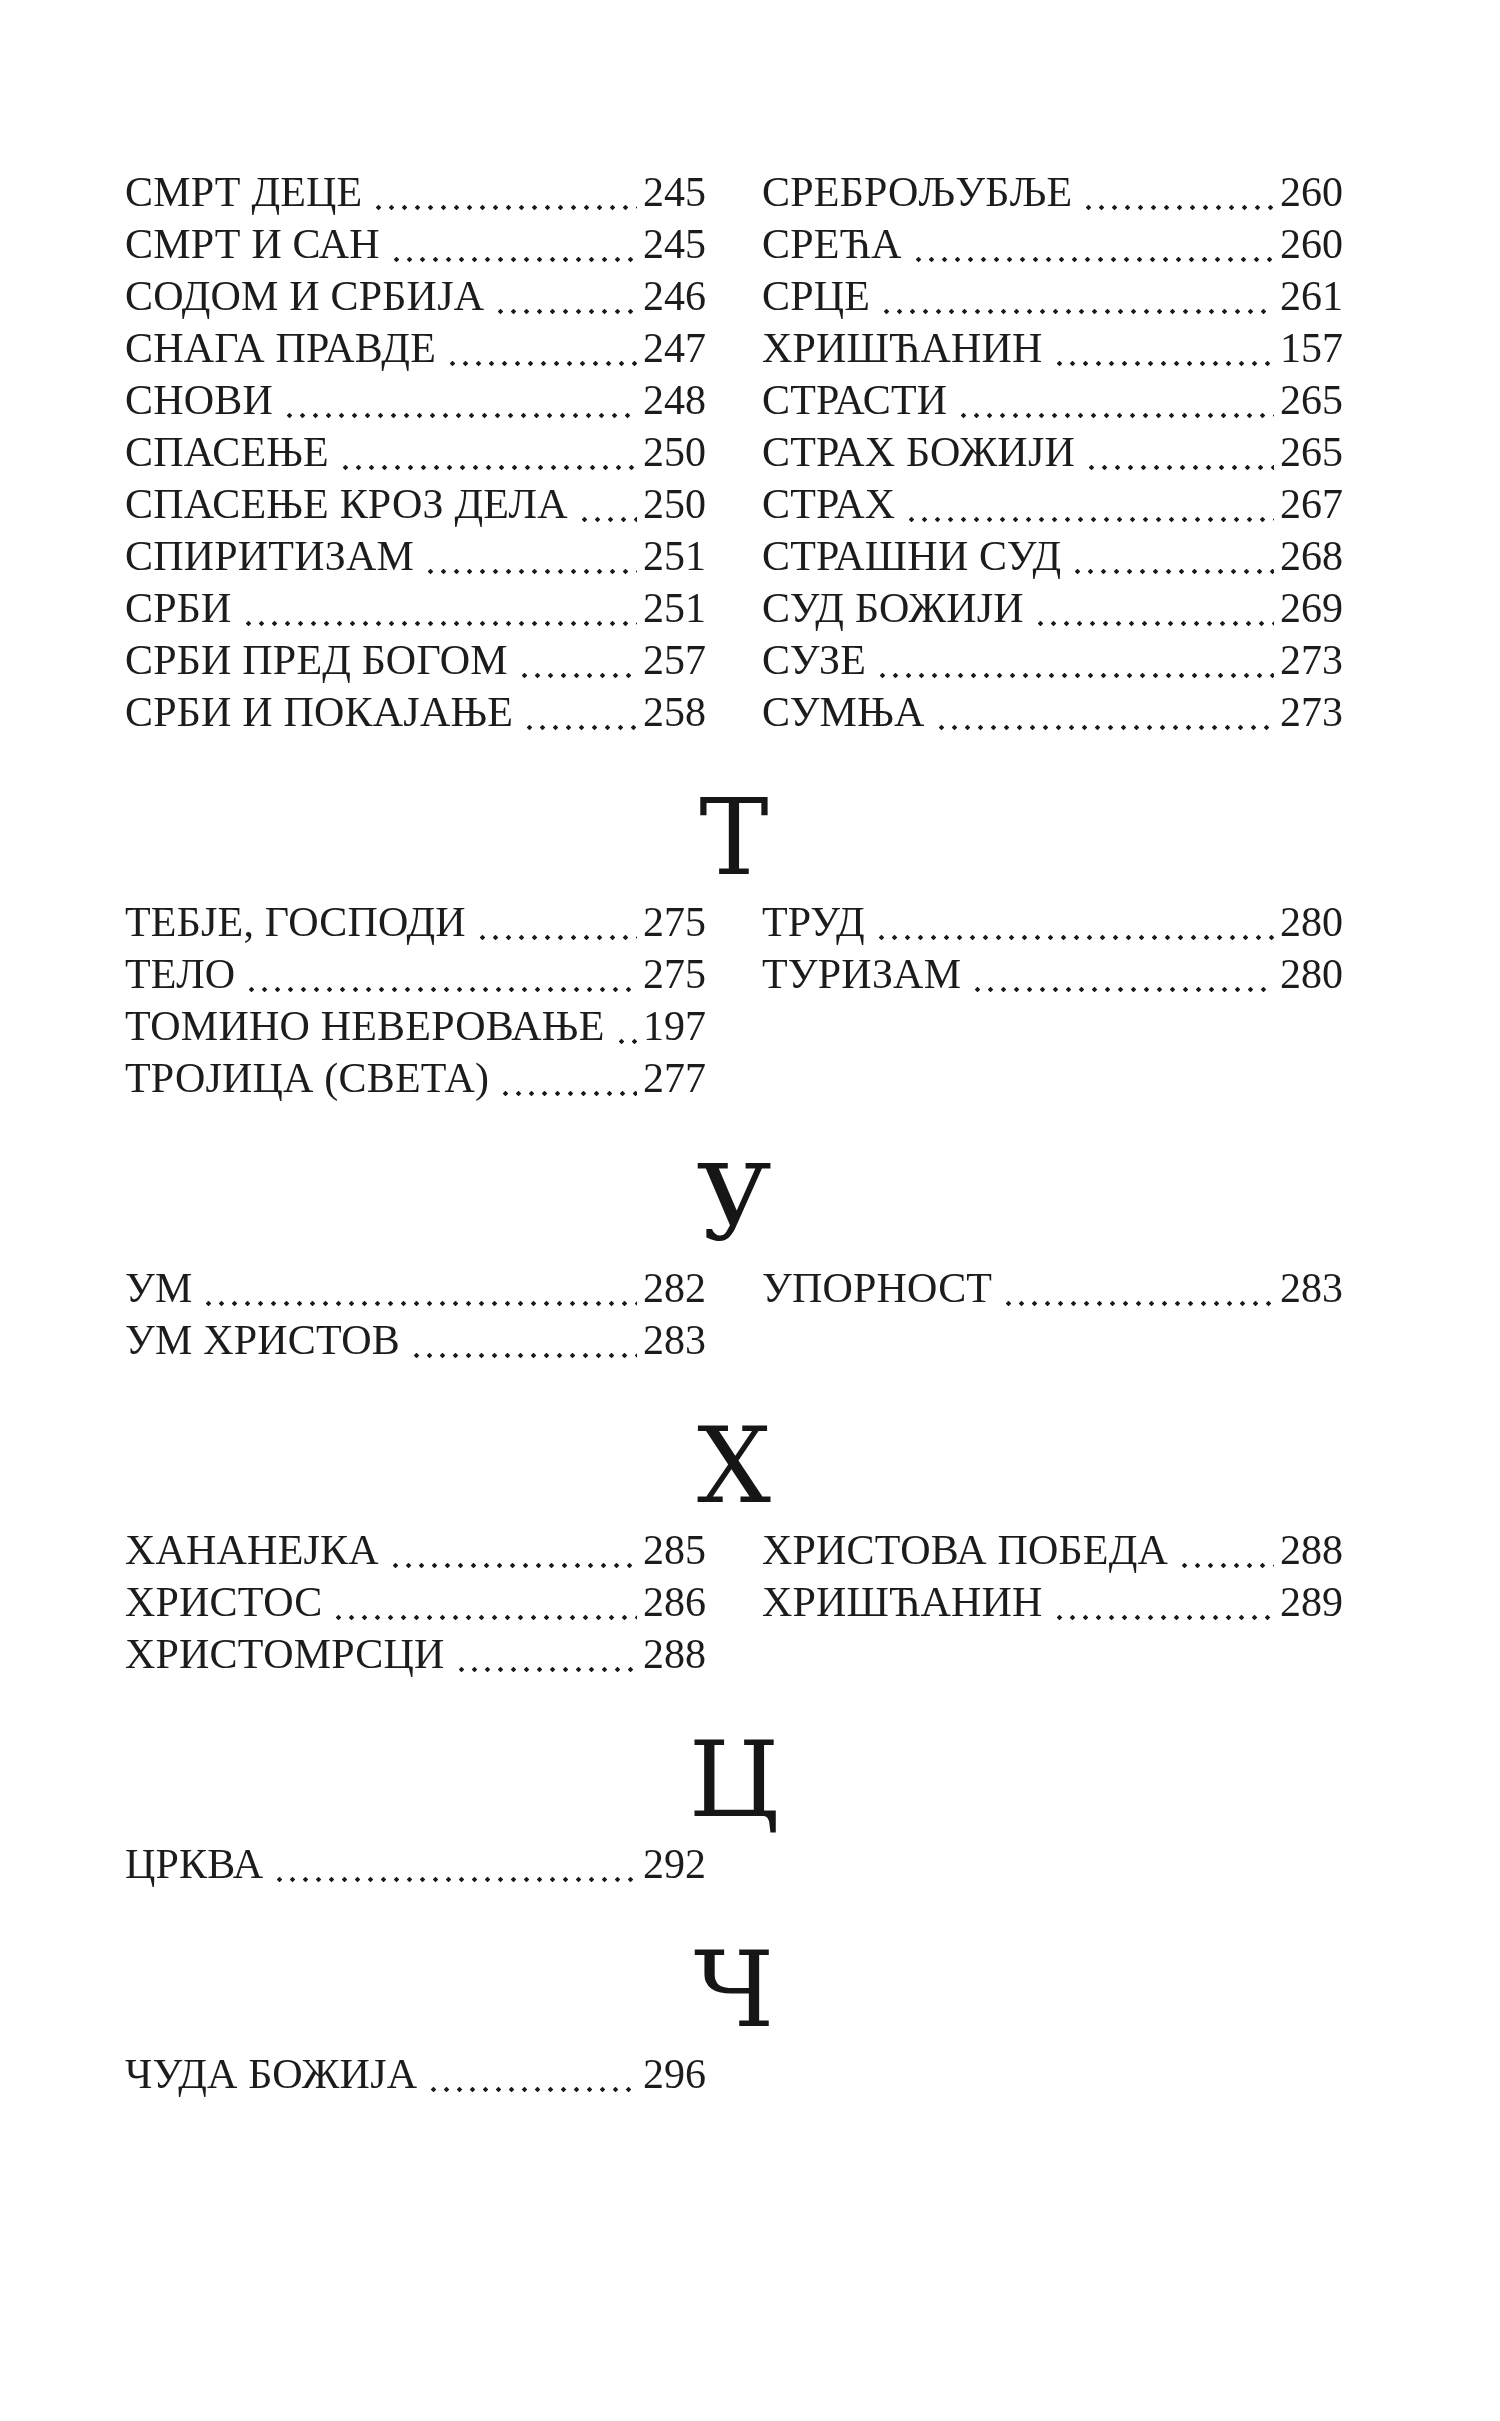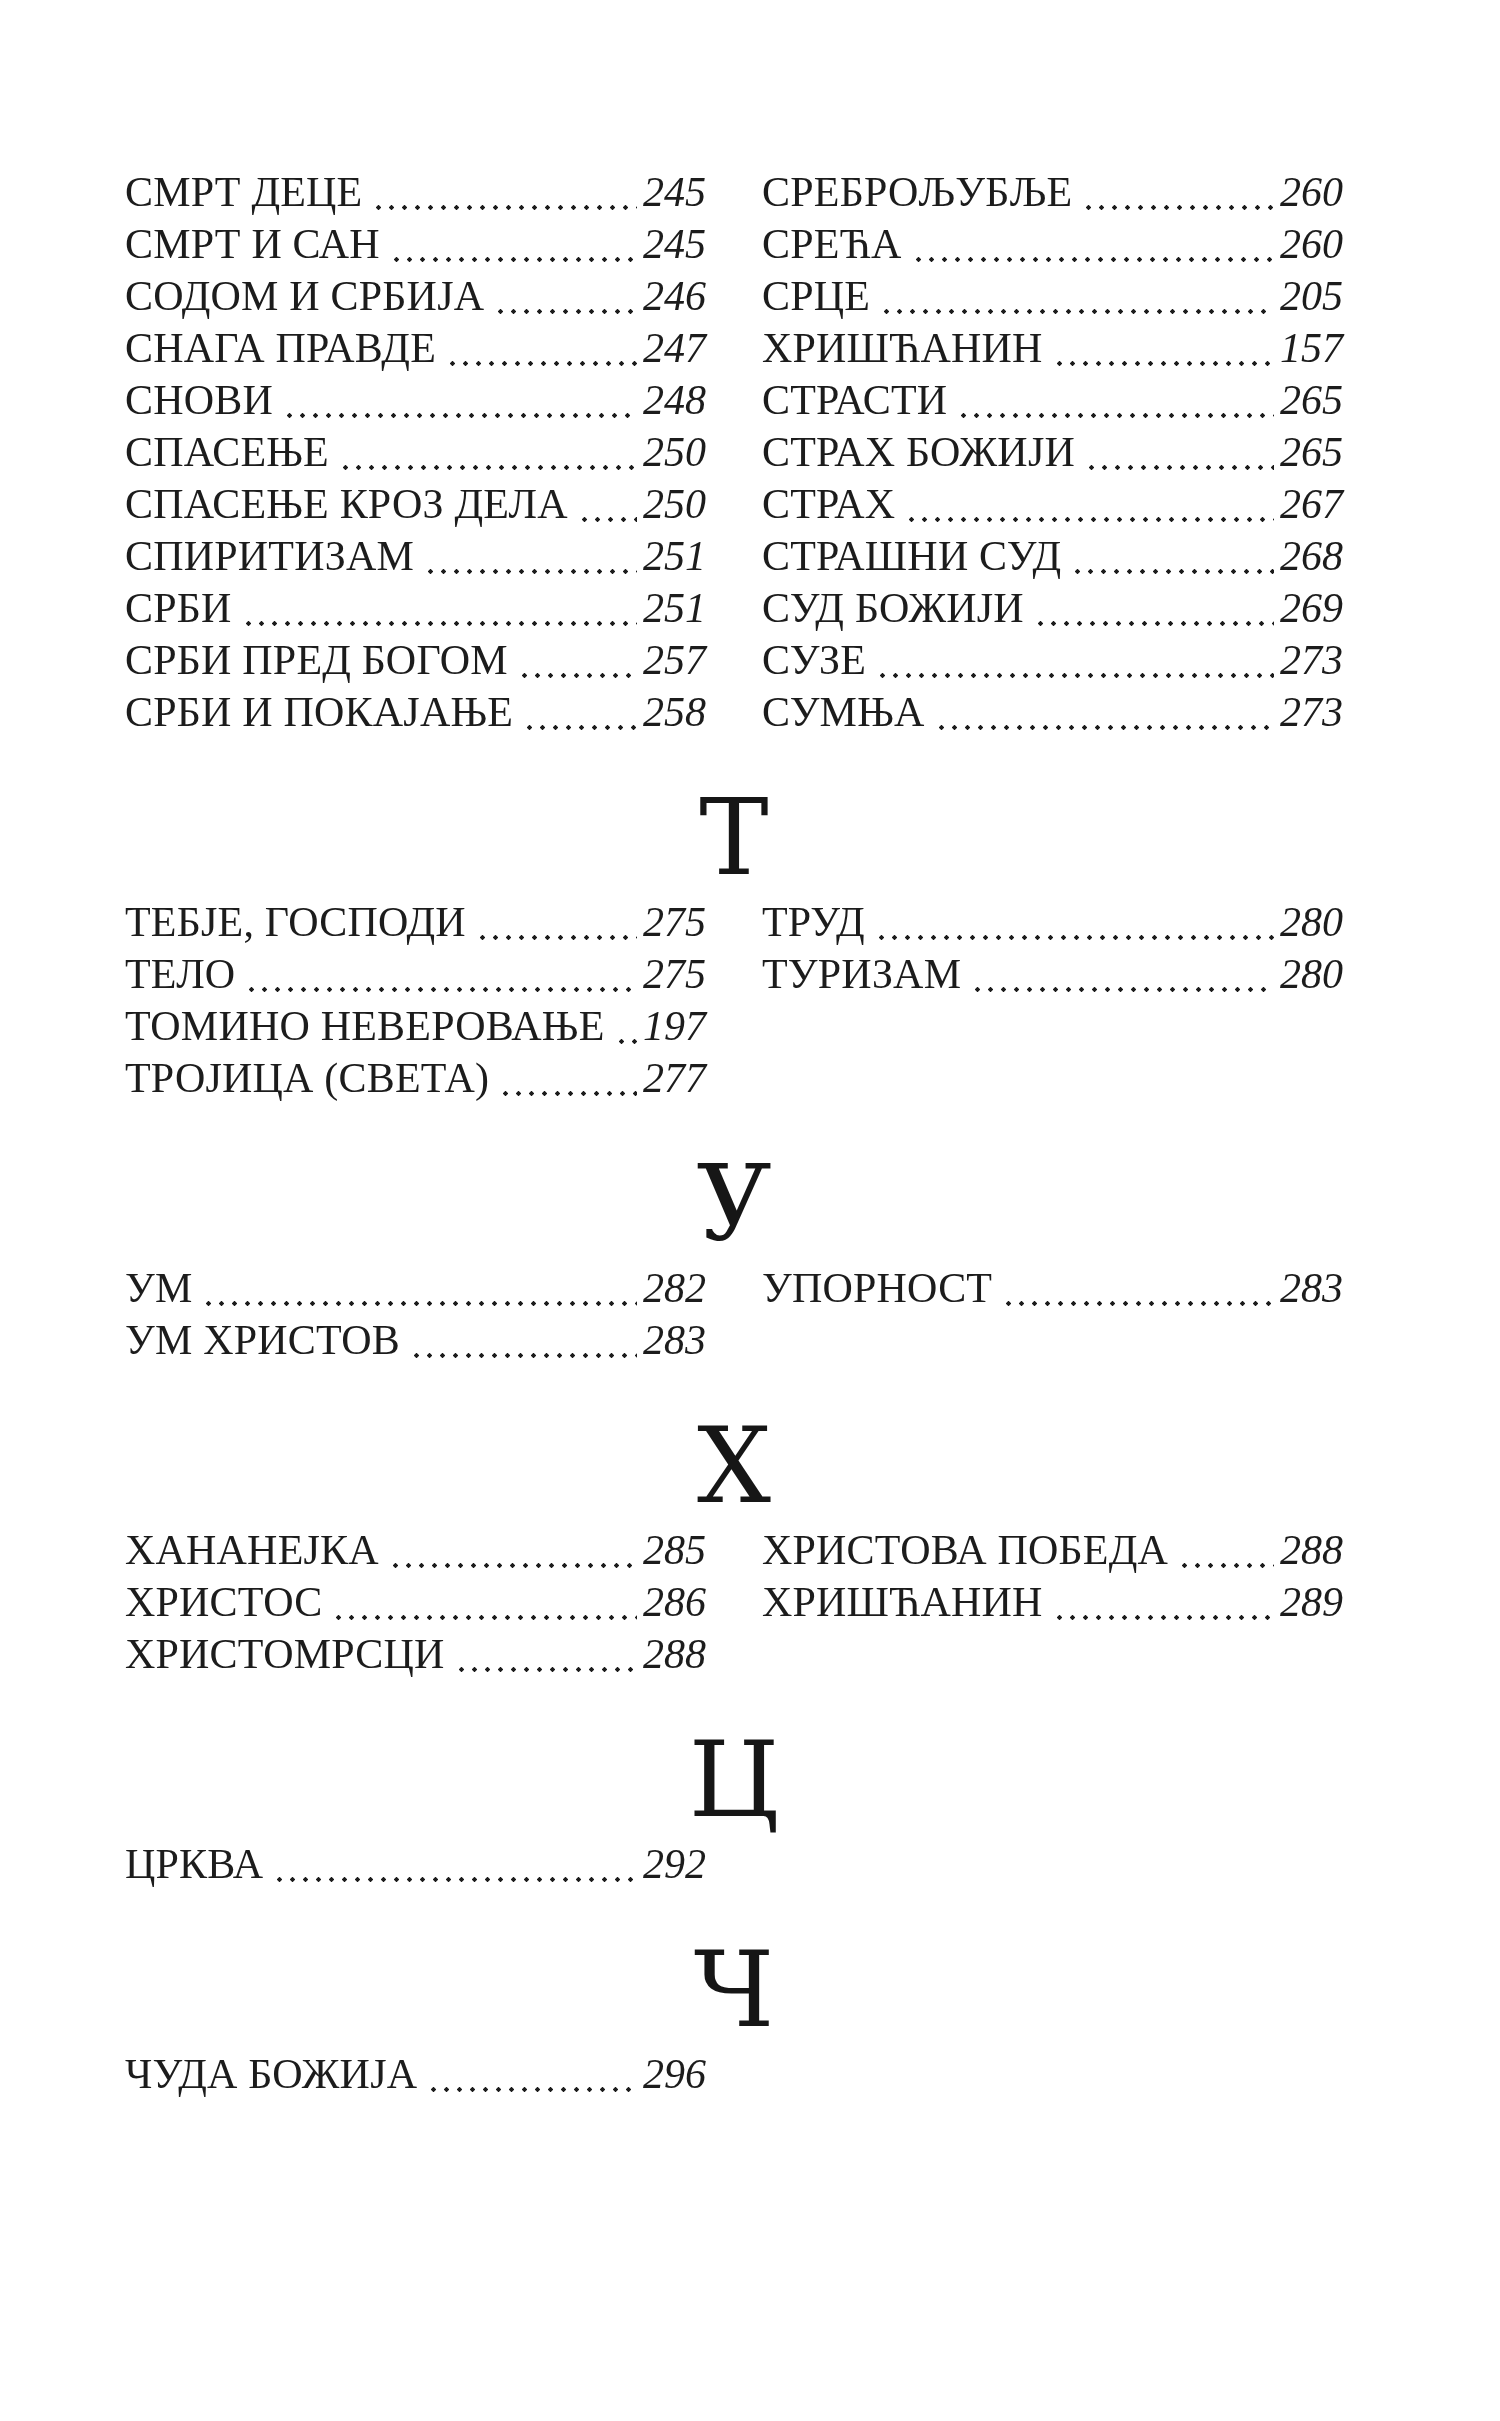--- a/index.html
+++ b/index.html
@@ -41,21 +41,20 @@
     flex: 1 1 auto;
     min-width: 14px;
     margin: 0 6px 0 10px;
     background-image: radial-gradient(circle, #1c1c1c 2.1px, rgba(0,0,0,0) 2.3px);
     background-size: 13px 5px;
     background-repeat: repeat-x;
     background-position: left bottom 8px;
   }
   .num {
     flex: 0 0 auto;
-    font-style: italic;
   }
   .initial-wrap {
     height: 100px;
     margin: 50px 0 8px 0;
     display: flex;
     justify-content: center;
     align-items: flex-start;
   }
   .initial {
     font-family: "DejaVu Serif", "Liberation Serif", serif;
@@ -135,21 +134,21 @@
     <span class="num">260</span>
   </div>
           <div class="row">
     <span class="lbl">СРЕЋА</span>
     <span class="leader"></span>
     <span class="num">260</span>
   </div>
           <div class="row">
     <span class="lbl">СРЦЕ</span>
     <span class="leader"></span>
-    <span class="num">205</span>
+    <span class="num">261</span>
   </div>
           <div class="row">
     <span class="lbl">ХРИШЋАНИН</span>
     <span class="leader"></span>
     <span class="num">157</span>
   </div>
           <div class="row">
     <span class="lbl">СТРАСТИ</span>
     <span class="leader"></span>
     <span class="num">265</span>

